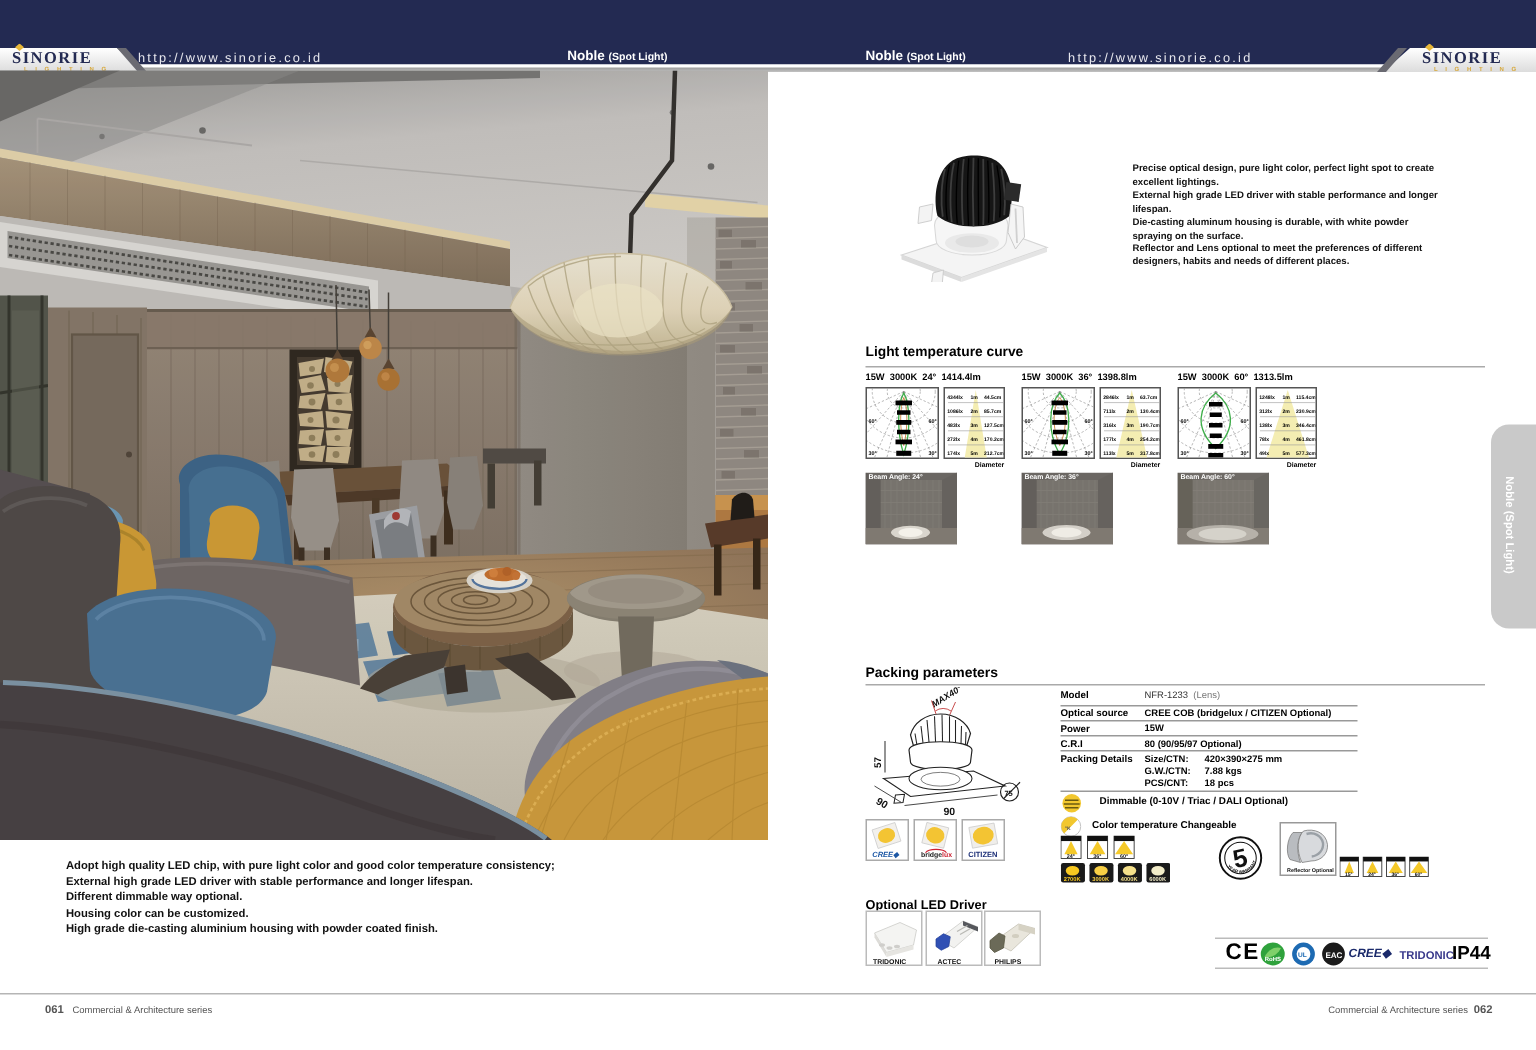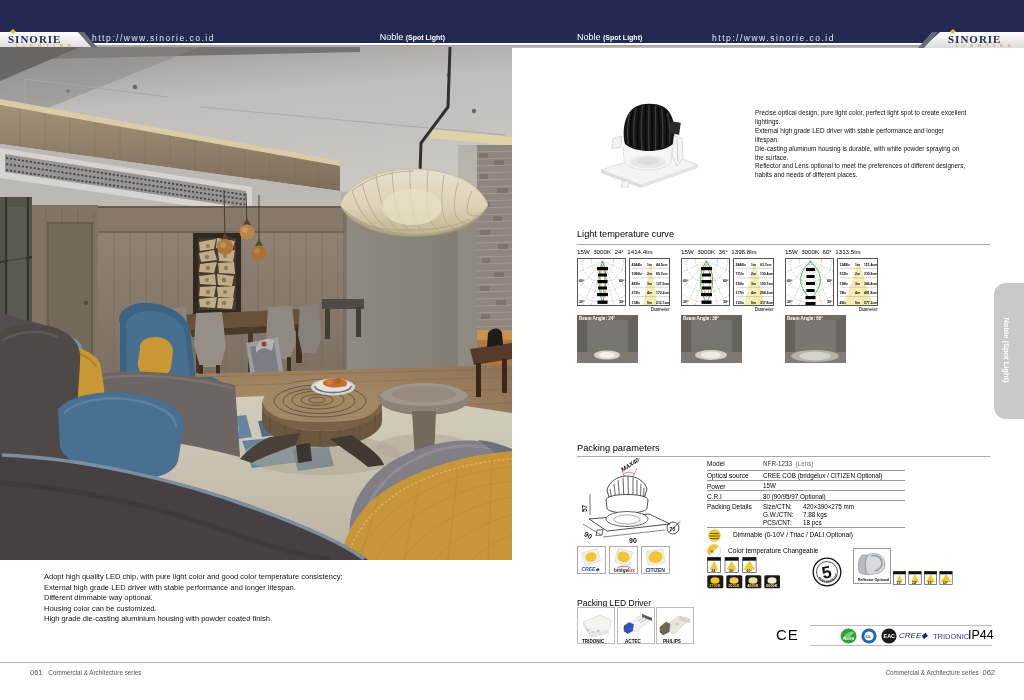--- a/index.html
+++ b/index.html
@@ -1,19 +1,19 @@
 <!DOCTYPE html>
 <html><head>
 <meta charset="utf-8">
 <style>
   html,body{margin:0;padding:0;}
   body{width:1024px;height:700px;background:#fff;font-family:"Liberation Sans",sans-serif;overflow:hidden;}
   .pg{position:relative;width:1024px;height:676px;}
   .abs{position:absolute;}
-  .b{font-weight:normal;}
+  .b{font-weight:bold;}
 </style>
 </head>
 <body>
 <div class="pg">
 
   <div class="abs" style="left:0;top:0;width:1024px;height:43px;background:#232a52;"></div>
 
   <div class="abs" style="left:0;top:43px;width:1024px;height:5px;background:linear-gradient(#ffffff 0 35%,#9e9e9e 45%,#c2c2c2);"></div>
 
   <div class="abs" style="left:0;top:32px;width:96px;height:16px;background:linear-gradient(#ffffff,#dcdcdc);clip-path:polygon(0 0,78px 0,96px 16px,0 16px);"></div>
@@ -985,21 +985,21 @@
       <text x="8" y="80" font-size="7" font-weight="bold" fill="#111" font-family="Liberation Sans,sans-serif" transform="rotate(30 12 76)">90</text>
 
       <g transform="translate(96,70)">
         <circle cx="0" cy="0" r="6" fill="none" stroke="#222" stroke-width="0.8"></circle>
         <line x1="-4" y1="4.5" x2="7" y2="-6.5" stroke="#222" stroke-width="0.8"></line>
         <text x="-3.4" y="2.6" font-size="5" font-weight="bold" fill="#111" font-family="Liberation Sans,sans-serif">75</text>
       </g>
     </svg>
   </div>
 
-  <div class="abs b" style="left:577px;top:598px;font-size:8.5px;color:#000;">Packing LED Driver</div>
+  <div class="abs b" style="left:577px;top:598px;font-size:8.5px;color:#000;">Optional LED Driver</div>
 
   <div class="abs" style="left:577px;top:607px;">
     <svg width="38" height="37" style="display:block;background:#fff;border:1px solid #bbb;box-sizing:border-box;">
       <polygon points="5,14 22,7 33,12 31,22 13,27" fill="#f4f4f2" stroke="#c8c8c4" stroke-width="0.5"></polygon>
       <polygon points="5,14 13,27 13,30 5,17" fill="#dddcd8"></polygon>
       <polygon points="13,27 31,22 31,25 13,30" fill="#e6e5e1"></polygon>
       <ellipse cx="10" cy="22" rx="2" ry="1.2" fill="#cfcecb"></ellipse>
         <ellipse cx="15" cy="24" rx="2" ry="1.2" fill="#cfcecb"></ellipse>
         <ellipse cx="20" cy="23" rx="2" ry="1.2" fill="#cfcecb"></ellipse>
       <text x="4" y="34.5" font-size="4.6" font-weight="bold" fill="#111" font-family="Liberation Sans,sans-serif">TRIDONIC</text>
@@ -1024,21 +1024,21 @@
       <path d="M3,19 L9,14 L13,16 L12,24 L6,27 L3,24 Z" fill="#6b6a58" stroke="#55543f" stroke-width="0.5"></path>
       <ellipse cx="20" cy="16" rx="2.4" ry="1.4" fill="#d2cec0"></ellipse>
       <text x="6" y="34.5" font-size="4.6" font-weight="bold" fill="#111" font-family="Liberation Sans,sans-serif">PHILIPS</text>
     </svg>
   </div>
 
   <div class="abs" style="left:810px;top:625px;width:182px;height:1px;background:#bbb;"></div>
 
   <div class="abs" style="left:810px;top:645px;width:182px;height:1px;background:#bbb;"></div>
 
-  <div class="abs b" style="left:776px;top:626px;font-size:15px;letter-spacing:1px;color:#000;">CE</div>
+  <div class="abs b" style="left:817px;top:626px;font-size:15px;letter-spacing:1px;color:#000;">CE</div>
 
   <div class="abs" style="left:840px;top:628px;">
     <svg width="17" height="16" style="display:block;">
       <ellipse cx="8.5" cy="8" rx="8" ry="7.6" fill="#2fa23c"></ellipse>
       <path d="M3,10 C6,4 11,3 14,4 C12,8 8,11 3,10 Z" fill="#7fd06a"></path>
       <text x="3.2" y="12.4" font-size="4" font-weight="bold" fill="#fff" font-family="Liberation Sans,sans-serif">RoHS</text>
     </svg>
   </div>
 
   <div class="abs" style="left:861px;top:628px;">

